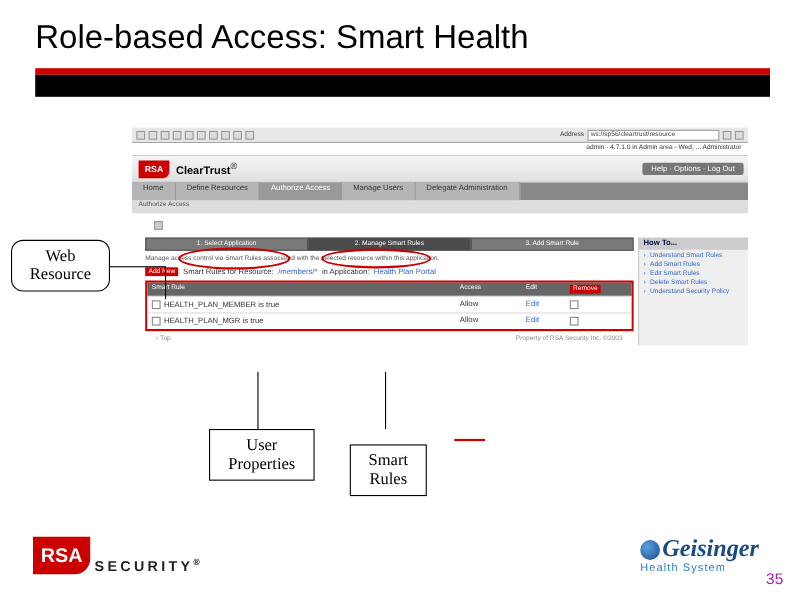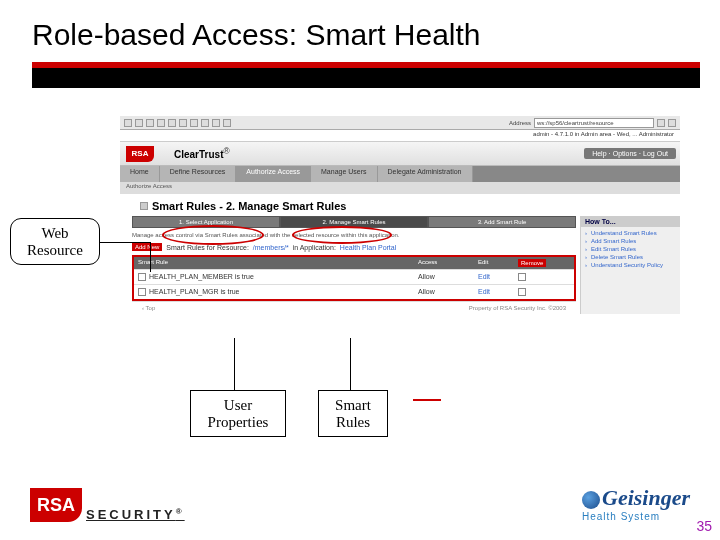--- a/index.html
+++ b/index.html
@@ -11,21 +11,21 @@
 
   .screenshot { position: absolute; left: 120px; top: 116px; width: 560px; height: 270px; background: #fff; }
 
   .browser-toolbar { height: 14px; background: #e8e8e8; border-bottom: 1px solid #aaa; font-size: 6px; display: flex; align-items: center; gap: 3px; padding: 0 4px; color: #444; }
   .tb-btn { width: 8px; height: 8px; background: #ddd; border: 1px solid #999; flex-shrink:0; }
   .tb-box { height: 10px; background: #fff; border: 1px solid #999; display: inline-block; padding: 0 2px; line-height: 8px; }
   .admin-line { height: 12px; font-size: 6px; text-align: right; padding: 1px 6px 0 0; color: #333; border-bottom: 1px solid #ccc; }
 
   .brand-row { height: 24px; background: linear-gradient(#f5f5f5,#e0e0e0); display: flex; align-items: center; border-bottom: 1px solid #bbb; padding-left: 6px; }
   .rsa-logo { width: 28px; height: 16px; background: #c00; color: #fff; font-size: 8px; font-weight: bold; text-align: center; line-height: 16px; border-radius: 0 0 6px 0; }
-  .brand-text { font-size: 10px; margin-left: 20px; color: #333; }
+  .brand-text { font-size: 10px; margin-left: 6px; color: #333; }
   .brand-text b { color: #000; }
   .brand-links { margin-left: auto; font-size: 7px; color: #fff; background: #777; padding: 2px 8px; border-radius: 2px; margin-right:4px;}
 
   .tabs-row { height: 16px; display: flex; background: #888; font-size: 7px; }
   .tab { background: #b5b5b5; color: #333; padding: 2px 10px; border-right: 1px solid #999; }
   .tab.sel { background: #999; color: #fff; }
 
   .sub-row { height: 12px; background: #ddd; font-size: 6px; padding: 1px 6px; color: #555; }
 
   .page-title { font-size: 11px; font-weight: bold; padding: 6px 0 4px 20px; }
@@ -68,34 +68,34 @@
   .rc3 { width:40px; color:#36c; }
   .rc4 { width:60px; }
 
   .bottom-note { font-size:6px; color:#888; padding:3px 10px; border-top:1px solid #ddd; display:flex; }
   .prop-line { margin-left:auto; }
 
   
   .callout { position:absolute; border:1px solid #000; background:#fff; font-family:"Times New Roman",serif; font-size:15px; text-align:center; padding:6px 10px; line-height:1.1; }
   .co-web { left:10px; top:218px; width:90px;border-radius:11px; }
   .co-user { left:190px; top:390px; width:96px; }
-  .co-smart { left:318px; top:390px; width:70px; }
+  .co-smart { left:318px; top:404px; width:70px; }
 
   
   .line { position:absolute; background:#000; }
   .l1 { left:100px; top:242px; width:50px; height:1px; }            
   .l1b { left:150px; top:242px; width:1px; height:30px; }           
   .l2 { left:234px; top:338px; width:1px; height:52px; }            
   .l3 { left:350px; top:338px; width:1px; height:52px; }            
   .red-underline { position:absolute; left:413px; top:399px; width:28px; height:2px; background:#c00; }
 
   
   .footer-left { position:absolute; left:30px; bottom:18px; display:flex; align-items:flex-end; gap:0; }
   .rsa-big { width:52px; height:34px; background:#c00; color:#fff; font-weight:bold; font-size:18px; text-align:center; line-height:34px; border-radius:0 0 14px 0; }
-  .security-txt { font-size:13px; letter-spacing:3px; color:#222; margin-left:4px; font-weight: bold; text-decoration: underline; }
+  .security-txt { font-size:13px; letter-spacing:3px; color:#222; margin-left:4px; font-weight: bold; }
   .security-txt sup { font-size:8px; }
 
   .footer-right { position:absolute; right:30px; bottom:18px; text-align:left; }
   .geisinger { font-family:"Times New Roman",serif; font-size:22px; color:#1a4a8a; font-style:italic; font-weight:bold;}
   .geisinger .g-logo { display:inline-block; width:18px; height:18px; border-radius:50%; background:radial-gradient(circle at 35% 35%, #5aa0e0, #1a4a8a); vertical-align:middle; margin-right:2px; }
   .hs { font-size:10px; color:#2a7fc0; letter-spacing:1px; }
 
   .page-num { position:absolute; right:8px; bottom:6px; font-size:14px; color:#a21caf; }
 </style>
 </head>
@@ -135,21 +135,21 @@
   <div class="tabs-row">
     <div class="tab">Home</div>
     <div class="tab">Define Resources</div>
     <div class="tab sel">Authorize Access</div>
     <div class="tab">Manage Users</div>
     <div class="tab">Delegate Administration</div>
   </div>
   <div class="sub-row">Authorize Access</div>
 
   <div class="page-title">
-    <span class="pre"></span><span>Smart Rules - 2. Manage Smart Rules</span>
+    <span class="pre"></span>
   </div>
 
   <div class="two-col">
     <div class="mainpane">
       <div class="steps">
         <div class="step">1. Select Application</div>
         <div class="step dark">2. Manage Smart Rules</div>
         <div class="step">3. Add Smart Rule</div>
       </div>
       <div class="manage-line">

